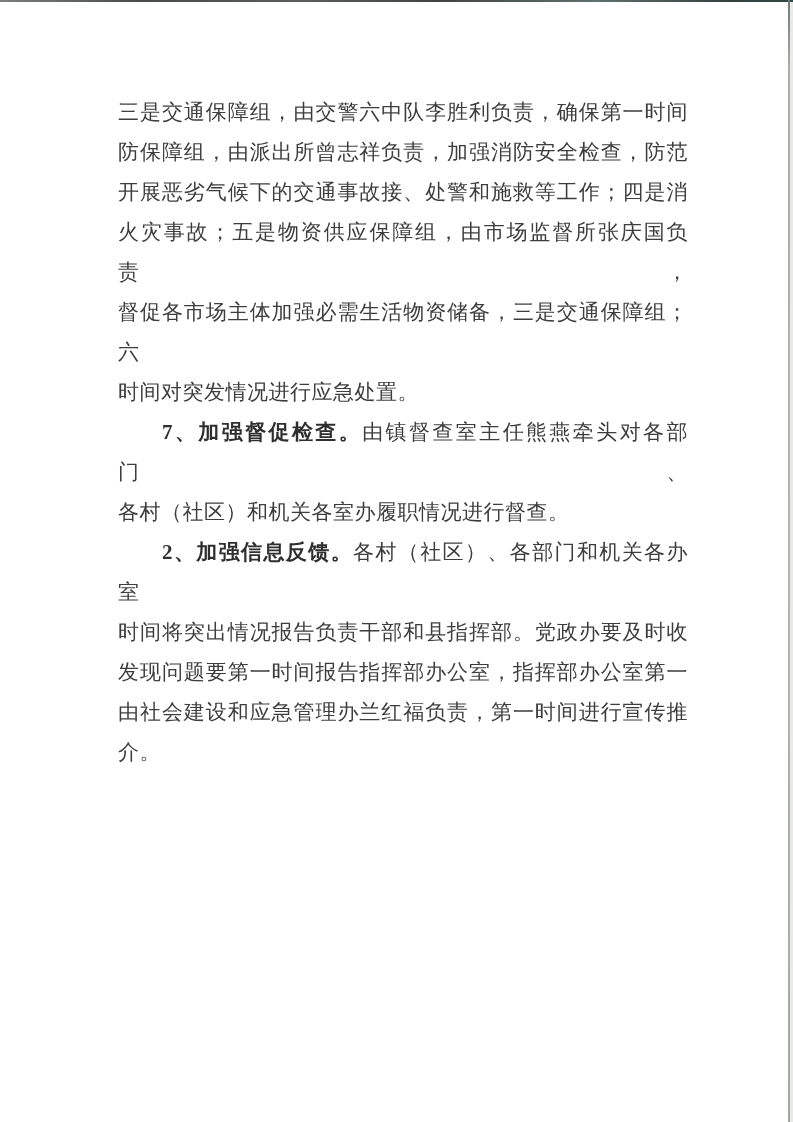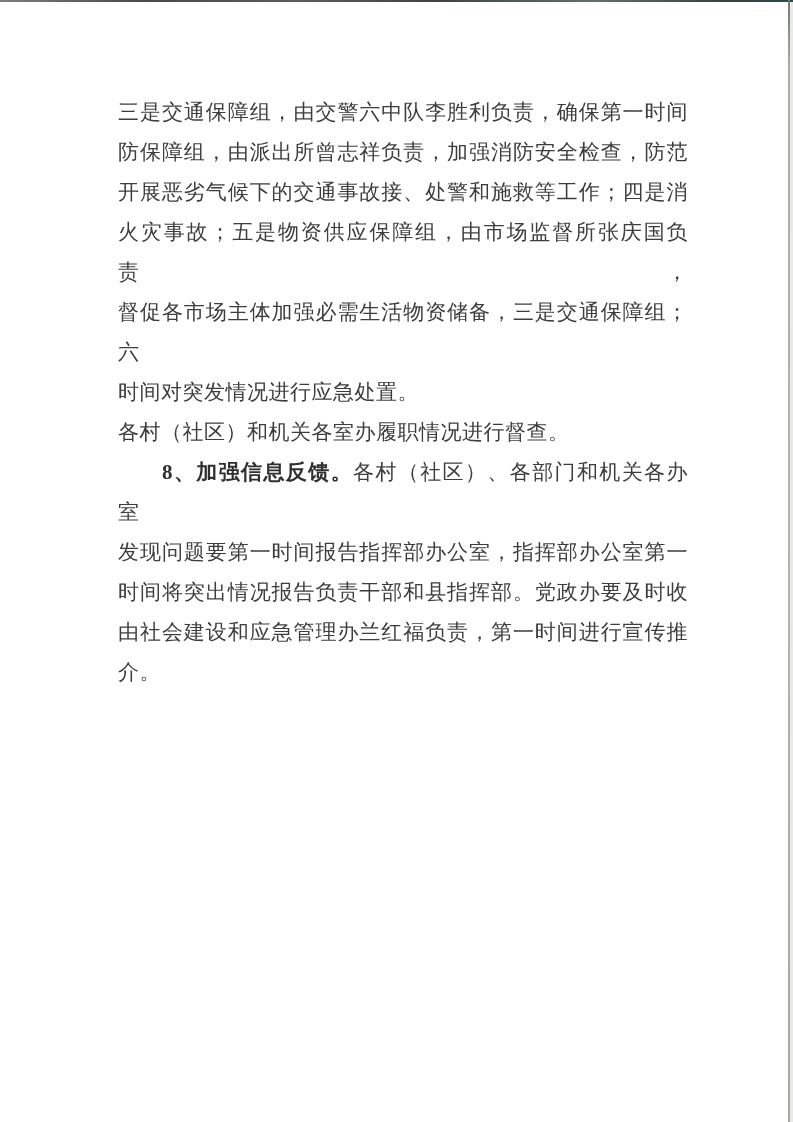--- a/index.html
+++ b/index.html
@@ -75,23 +75,24 @@
 
   <div class="text-block">
 
     <div class="line">三是交通保障组，由交警六中队李胜利负责，确保第一时间</div>
     <div class="line">防保障组，由派出所曾志祥负责，加强消防安全检查，防范</div>
     <div class="line">开展恶劣气候下的交通事故接、处警和施救等工作；四是消</div>
     <div class="line">火灾事故；五是物资供应保障组，由市场监督所张庆国负责，</div>
     <div class="line">督促各市场主体加强必需生活物资储备，三是交通保障组；六</div>
     <div class="line short">时间对突发情况进行应急处置。</div>
 
+    <div class="line indent"><span class="b">7、加强督促检查。</span><span>由镇督查室主任熊燕牵头对各部门、</span></div>
     <div class="line short">各村（社区）和机关各室办履职情况进行督查。</div>
 
-    <div class="line indent"><span class="b">8、加强信息反馈。</span><span>各村（社区）、各部门和机关各办室</span></div>
+    <div class="line indent"><span class="b">2、加强信息反馈。</span><span>各村（社区）、各部门和机关各办室</span></div>
+    <div class="line">时间将突出情况报告负责干部和县指挥部。党政办要及时收</div>
     <div class="line">发现问题要第一时间报告指挥部办公室，指挥部办公室第一</div>
-    <div class="line">时间将突出情况报告负责干部和县指挥部。党政办要及时收</div>
     <div class="line">由社会建设和应急管理办兰红福负责，第一时间进行宣传推</div>
     <div class="line short">介。</div>
 
 
   </div>
 </div>
 
 </body></html>

